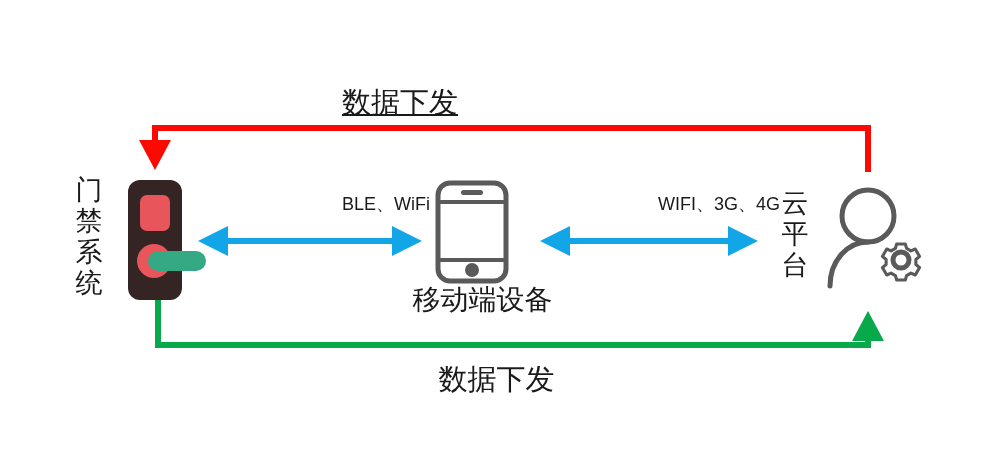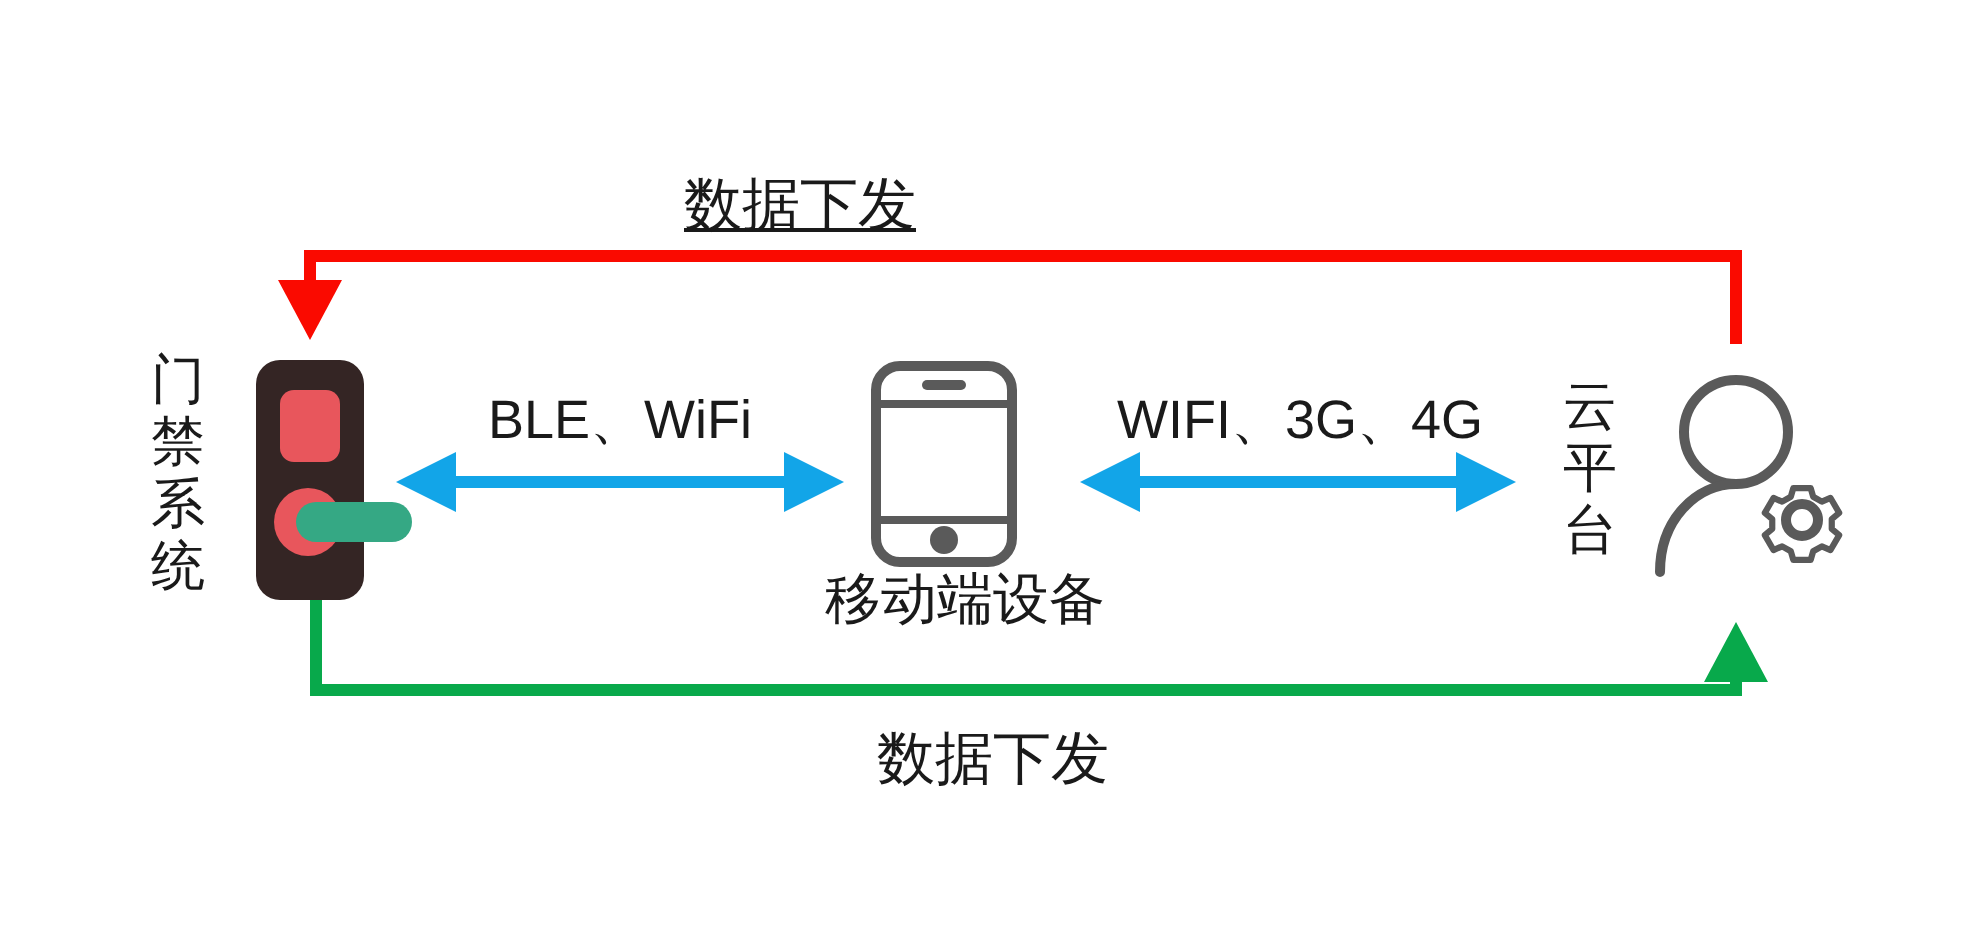--- a/index.html
+++ b/index.html
@@ -67,24 +67,24 @@
   #uplink-label {
     left: 0;
     top: 360px;
     width: 993px;
     font-size: 29px;
   }
   
   .link-label {
     position: absolute;
     font-family: "Liberation Sans", sans-serif;
-    font-size: 27px;
+    font-size: 18px;
     color: #1a1a1a;
     white-space: nowrap;
-    text-align: center;
+    text-align: right;
   }
   #ble-label {
     left: 190px;
     top: 192px;
     width: 240px;
   }
   #wan-label {
     left: 520px;
     top: 192px;
     width: 260px;

